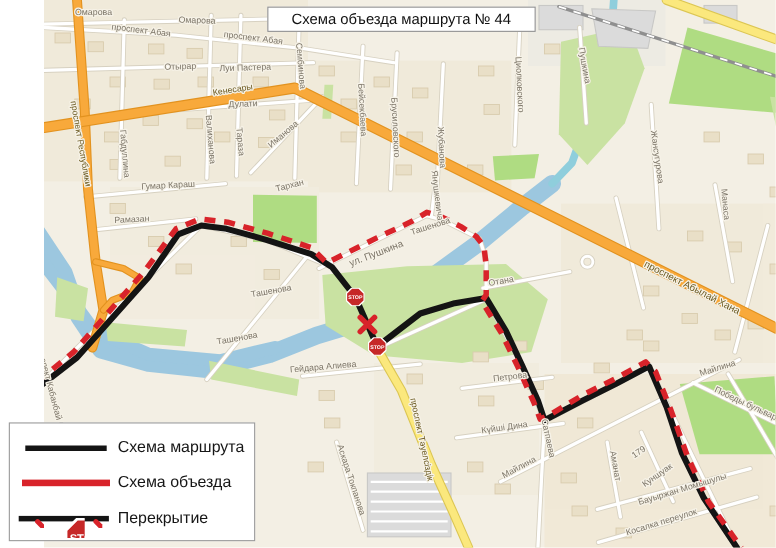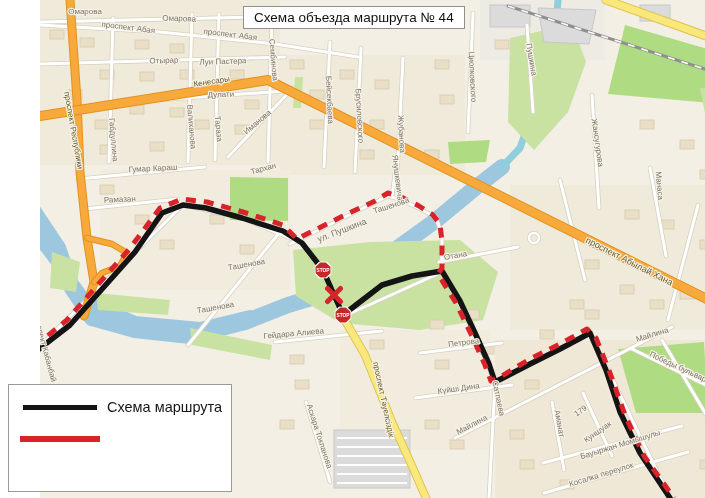--- a/index.html
+++ b/index.html
@@ -1,21 +1,21 @@
 <!DOCTYPE html>
 <html><head>
 <meta charset="utf-8">
 <style>
   html,body{margin:0;padding:0;background:#fff;}
   body{width:705px;height:498px;position:relative;overflow:hidden;
        font-family:"Liberation Sans",sans-serif;}
   #map-wrap{position:absolute;inset:0;padding-left:40px;}
   svg{display:block;}
   .overlay{position:absolute;background:#fff;border:1px solid #8f8f8f;box-sizing:border-box;}
-  #title-box{left:243px;top:6px;padding:3px 10px;font-size:13.5px;color:#111;white-space:nowrap;}
+  #title-box{left:243px;top:6px;padding:3px 21px;font-size:13.5px;color:#111;white-space:nowrap;}
   #legend-box{left:8px;top:384px;width:224px;height:108px;border-color:#9a9a9a;padding:6px 4px 4px 4px;}
   .lg-row{display:flex;align-items:center;height:32px;}
   .lg-sample{width:94px;display:flex;align-items:center;justify-content:center;position:relative;flex:0 0 94px;}
   .lg-label{font-size:14.5px;color:#161616;}
   .bar{display:block;}
   .bar-black{width:74px;height:5px;background:#141414;}
   .bar-red{width:80px;height:6px;background:#D8232A;}
   .closure-wrap{width:94px;height:32px;position:relative;}
   .closure-bar{position:absolute;left:4px;top:14px;width:82px;height:5px;background:#141414;}
   .closure-x{position:absolute;top:7px;width:18px;height:18px;}
@@ -313,14 +313,32 @@
   <div class="lg-row">
     <span class="lg-sample">
         <span class="bar bar-black"></span>
       </span>
     <span class="lg-label">Схема маршрута</span>
   </div>
   <div class="lg-row">
     <span class="lg-sample">
         <span class="bar bar-red"></span>
       </span>
+    <span class="lg-label">Схема объезда</span>
+  </div>
+  <div class="lg-row">
+    <span class="lg-sample">
+      <span class="closure-wrap">
+        <span class="closure-bar"></span>
+        <svg class="closure-x x-left" viewBox="-10 -10 20 20">
+            <use href="#xmark"></use>
+          </svg>
+        <svg class="closure-x x-right" viewBox="-10 -10 20 20">
+            <use href="#xmark"></use>
+          </svg>
+        <svg class="closure-stop" viewBox="-11 -11 22 22">
+            <use href="#stopsign"></use>
+          </svg>
+      </span>
+    </span>
+    <span class="lg-label">Перекрытие</span>
   </div>
 </div>
 
 </body></html>

